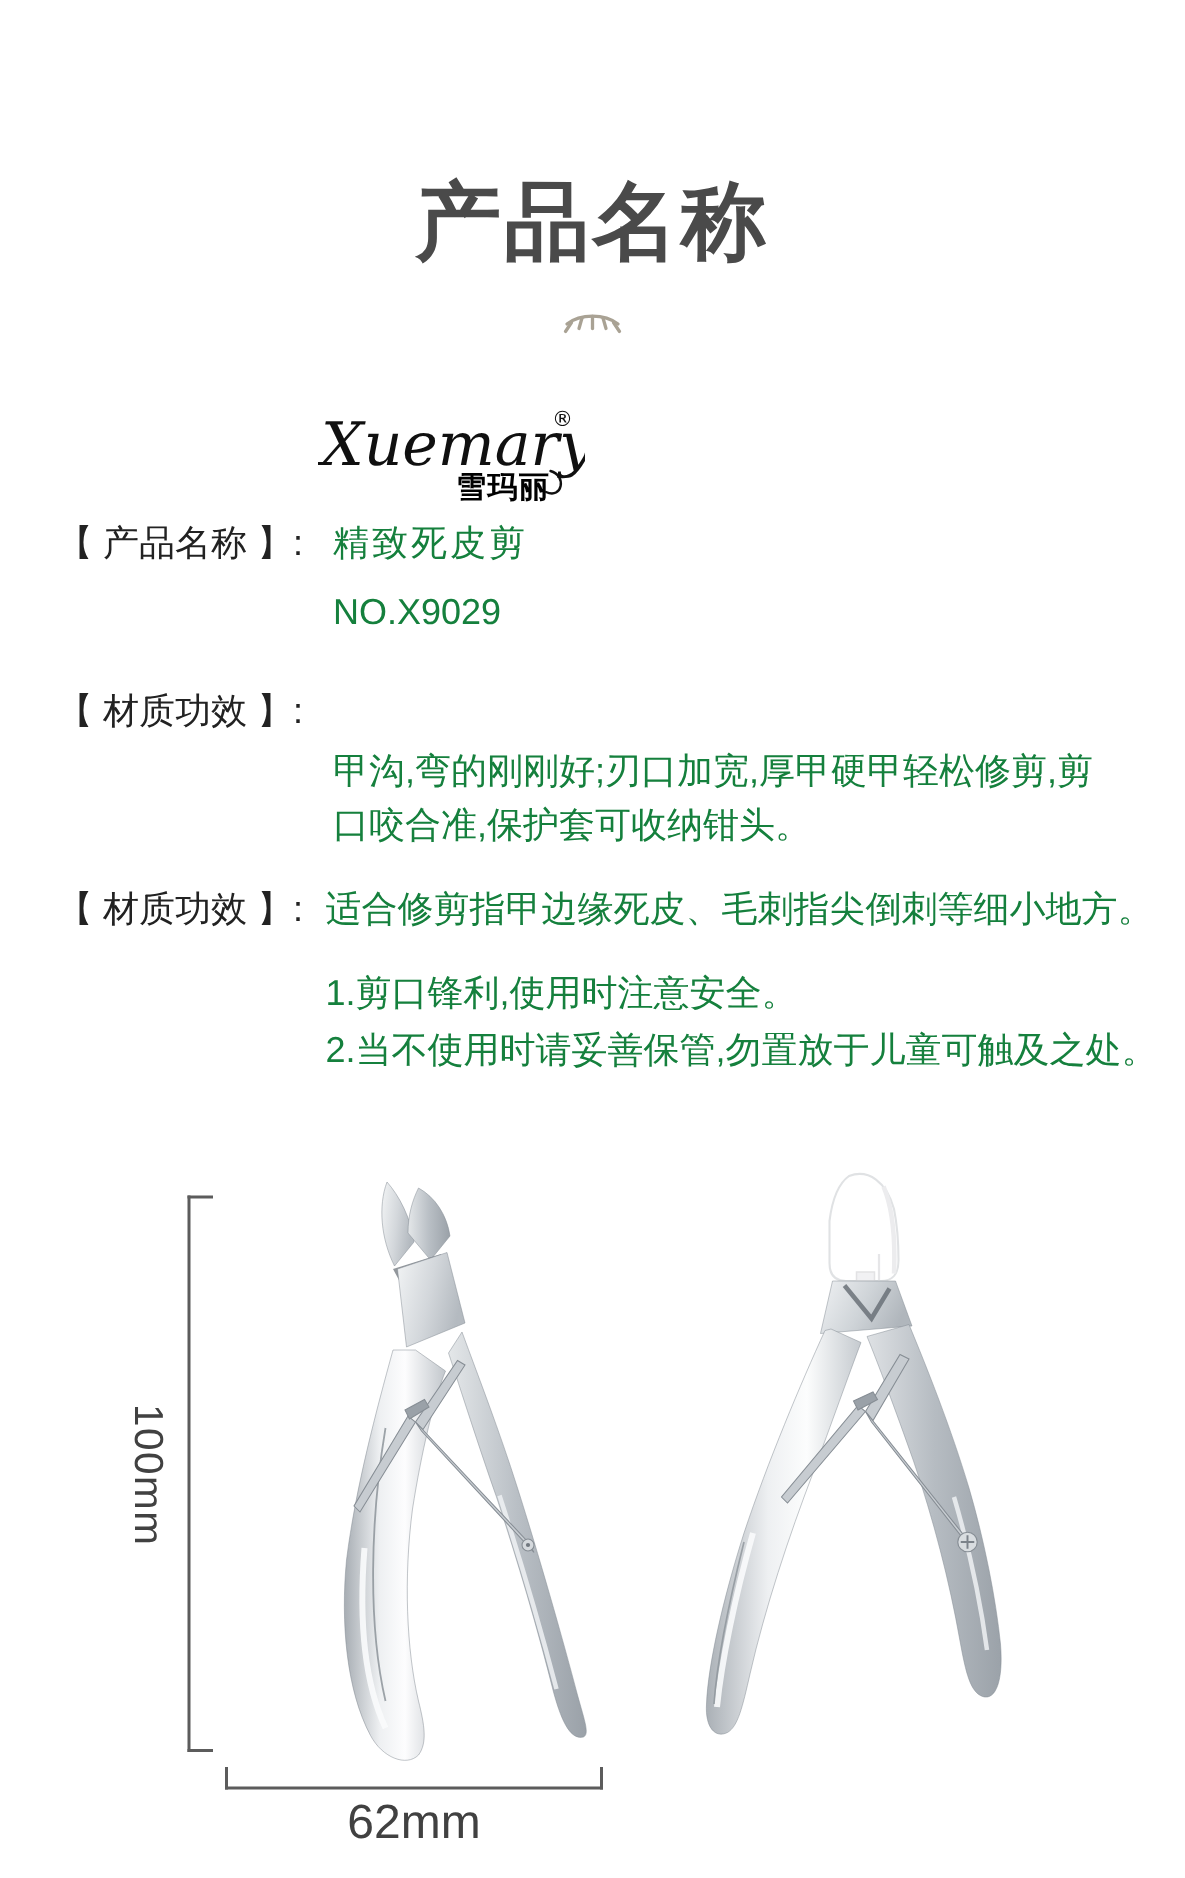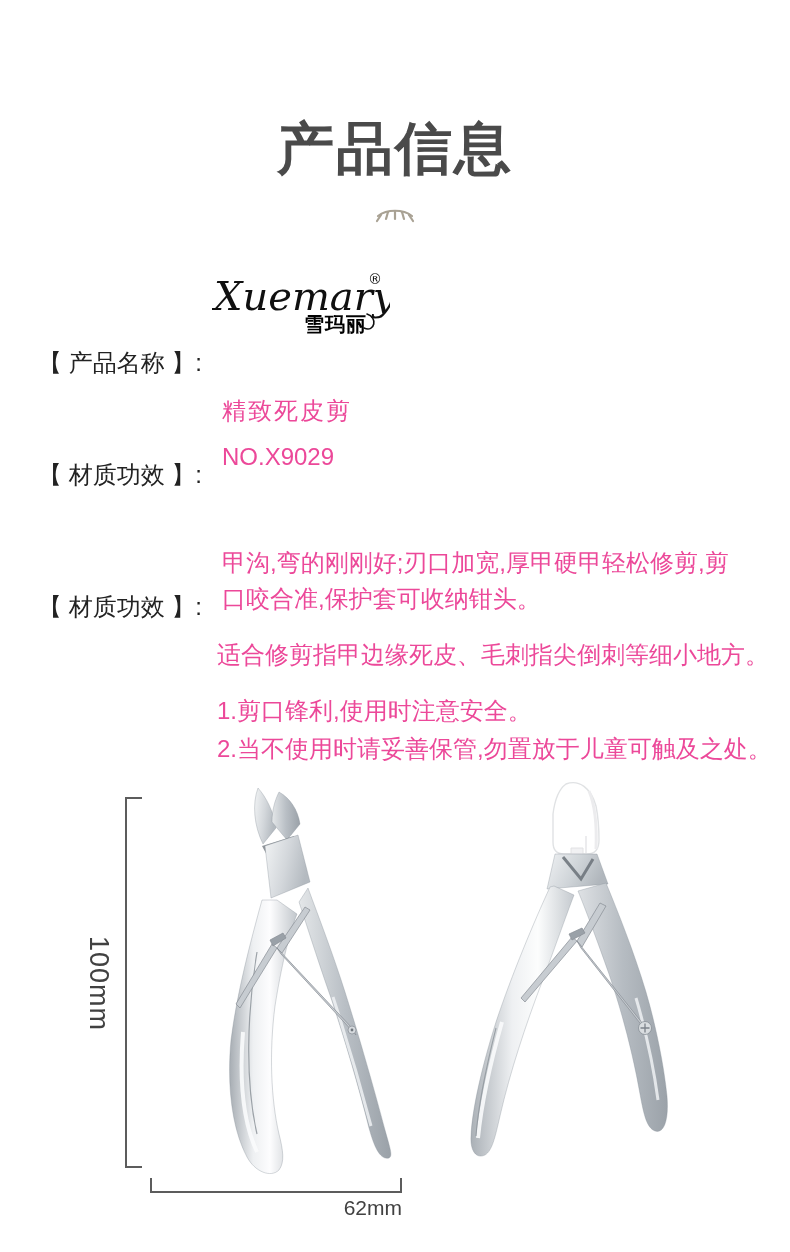--- a/index.html
+++ b/index.html
@@ -2,39 +2,39 @@
 <html><head>
 <meta charset="utf-8">
 <style>
   html,body{margin:0;padding:0;background:#fff;}
   .page{position:relative;width:790px;height:1252px;background:#ffffff;overflow:hidden;
         font-family:"Liberation Sans","DejaVu Sans",sans-serif;color:#262626;}
   .title{position:absolute;top:112px;left:0;width:790px;margin:0;text-align:center;
          font-size:57px;font-weight:bold;color:#4a4a4a;letter-spacing:2px;line-height:72px;}
   .lash{position:absolute;left:374px;top:206px;}
   .label{position:absolute;left:38px;font-size:24px;line-height:34px;color:#222;white-space:nowrap;}
-  .value{position:absolute;left:222px;font-size:24px;line-height:34px;color:#ec4899;white-space:nowrap;margin-top:48px;}
+  .value{position:absolute;left:222px;font-size:24px;line-height:34px;color:#15803d;white-space:nowrap;}
   .logo-svg{position:absolute;left:212px;top:260px;}
   .nipper{position:absolute;}
   .vbracket{position:absolute;left:125px;top:797px;width:17px;height:371px;
             border-left:2px solid #5c5c5c;border-top:2px solid #5c5c5c;border-bottom:2px solid #5c5c5c;
             box-sizing:border-box;}
   .hbracket{position:absolute;left:150px;top:1178px;width:252px;height:15px;
             border-bottom:2px solid #5c5c5c;border-left:2px solid #5c5c5c;border-right:2px solid #5c5c5c;
             box-sizing:border-box;}
   .dim-h{position:absolute;left:54px;top:966px;width:90px;height:30px;transform:rotate(90deg);
          text-align:center;font-size:27px;color:#414141;letter-spacing:1px;}
-  .dim-w{position:absolute;left:150px;top:1196px;width:252px;text-align:right;font-size:21px;color:#414141;}
+  .dim-w{position:absolute;left:150px;top:1196px;width:252px;text-align:center;font-size:32px;color:#414141;}
 </style>
 </head>
 <body>
 
 <div class="page">
 
-  <h1 class="title">产品信息</h1>
+  <h1 class="title">产品名称</h1>
 
   <svg class="lash" width="42" height="22" viewBox="0 0 42 22">
     <g stroke="#a9a294" stroke-width="2.2" stroke-linecap="round" fill="none">
       <path d="M4,10 C13,3 29,3 38,10"></path>
       <path d="M7,9 L3,15"></path>
       <path d="M14,6 L12,13"></path>
       <path d="M21,5 L21,13"></path>
       <path d="M28,6 L30,13"></path>
       <path d="M35,9 L39,15"></path>
     </g>

